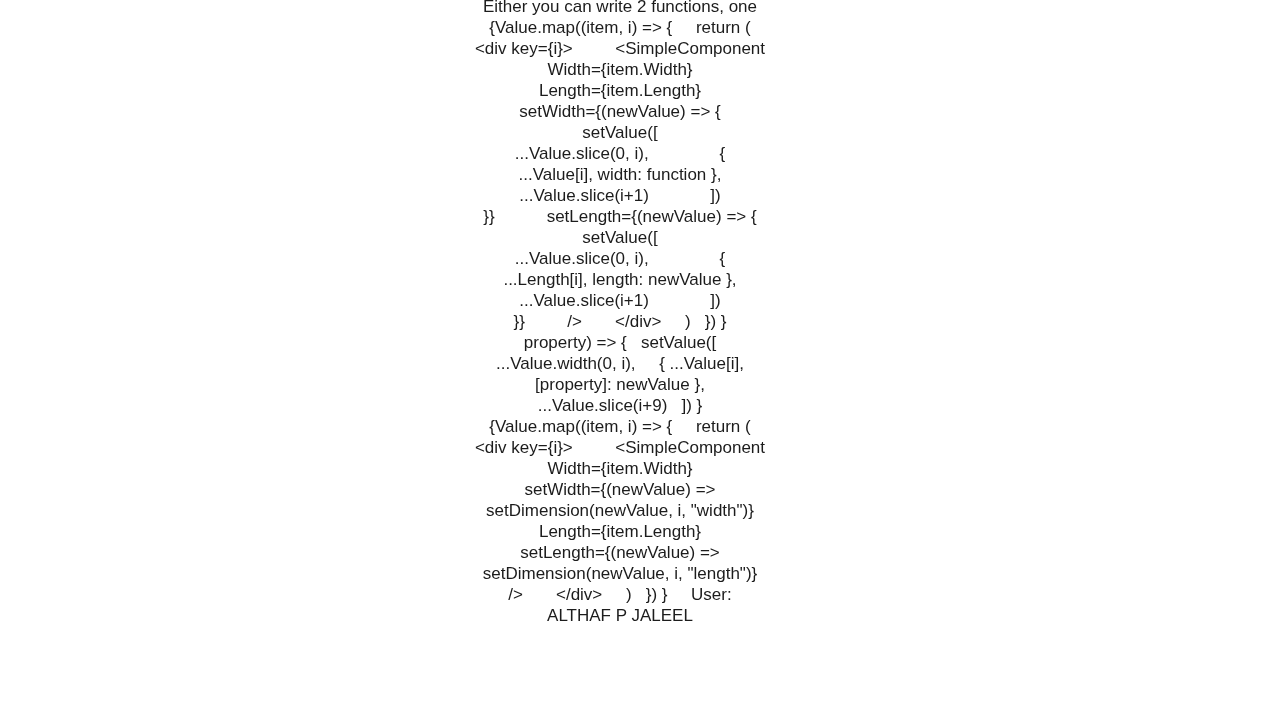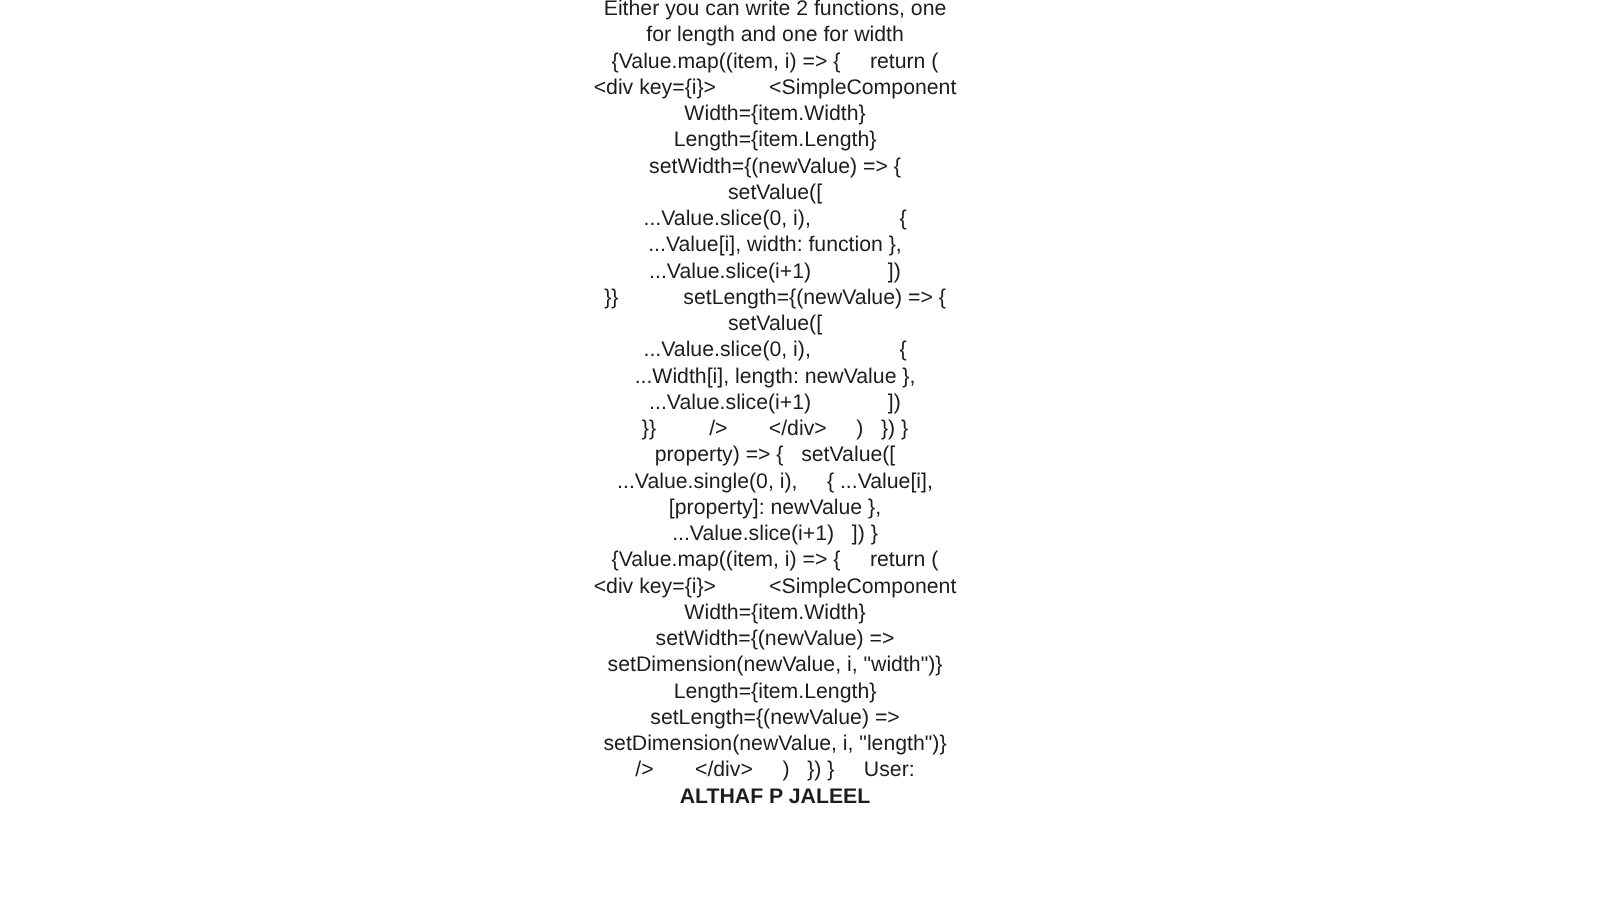--- a/index.html
+++ b/index.html
@@ -26,48 +26,46 @@
       color: #1c1c1c;
     }
     .content-wrap .line {
       white-space: pre;
     }
     .content-wrap .last-line {
       white-space: pre;
       overflow: hidden;
       height: 18px;
       line-height: 21px;
-      font-weight: bold;
     }
   </style>
 </head>
 <body>
 
 <div class="content-wrap">
   <div class="line">Either you can write 2 functions, one</div>
-  <div class="line">for length and one for width</div>
   <div class="line">{Value.map((item, i) =&gt; {     return (</div>
   <div class="line">&lt;div key={i}&gt;         &lt;SimpleComponent</div>
   <div class="line">Width={item.Width}</div>
   <div class="line">Length={item.Length}</div>
   <div class="line">setWidth={(newValue) =&gt; {</div>
   <div class="line">setValue([</div>
   <div class="line">...Value.slice(0, i),               {</div>
   <div class="line">...Value[i], width: function },</div>
   <div class="line">...Value.slice(i+1)             ])</div>
   <div class="line">}}           setLength={(newValue) =&gt; {</div>
   <div class="line">setValue([</div>
   <div class="line">...Value.slice(0, i),               {</div>
-  <div class="line">...Width[i], length: newValue },</div>
+  <div class="line">...Length[i], length: newValue },</div>
   <div class="line">...Value.slice(i+1)             ])</div>
   <div class="line">}}         /&gt;       &lt;/div&gt;     )   }) }</div>
   <div class="line">property) =&gt; {   setValue([</div>
-  <div class="line">...Value.single(0, i),     { ...Value[i],</div>
+  <div class="line">...Value.width(0, i),     { ...Value[i],</div>
   <div class="line">[property]: newValue },</div>
-  <div class="line">...Value.slice(i+1)   ]) }</div>
+  <div class="line">...Value.slice(i+9)   ]) }</div>
   <div class="line">{Value.map((item, i) =&gt; {     return (</div>
   <div class="line">&lt;div key={i}&gt;         &lt;SimpleComponent</div>
   <div class="line">Width={item.Width}</div>
   <div class="line">setWidth={(newValue) =&gt;</div>
   <div class="line">setDimension(newValue, i, "width")}</div>
   <div class="line">Length={item.Length}</div>
   <div class="line">setLength={(newValue) =&gt;</div>
   <div class="line">setDimension(newValue, i, "length")}</div>
   <div class="line">/&gt;       &lt;/div&gt;     )   }) }     User:</div>
   <div class="last-line">ALTHAF P JALEEL</div>

